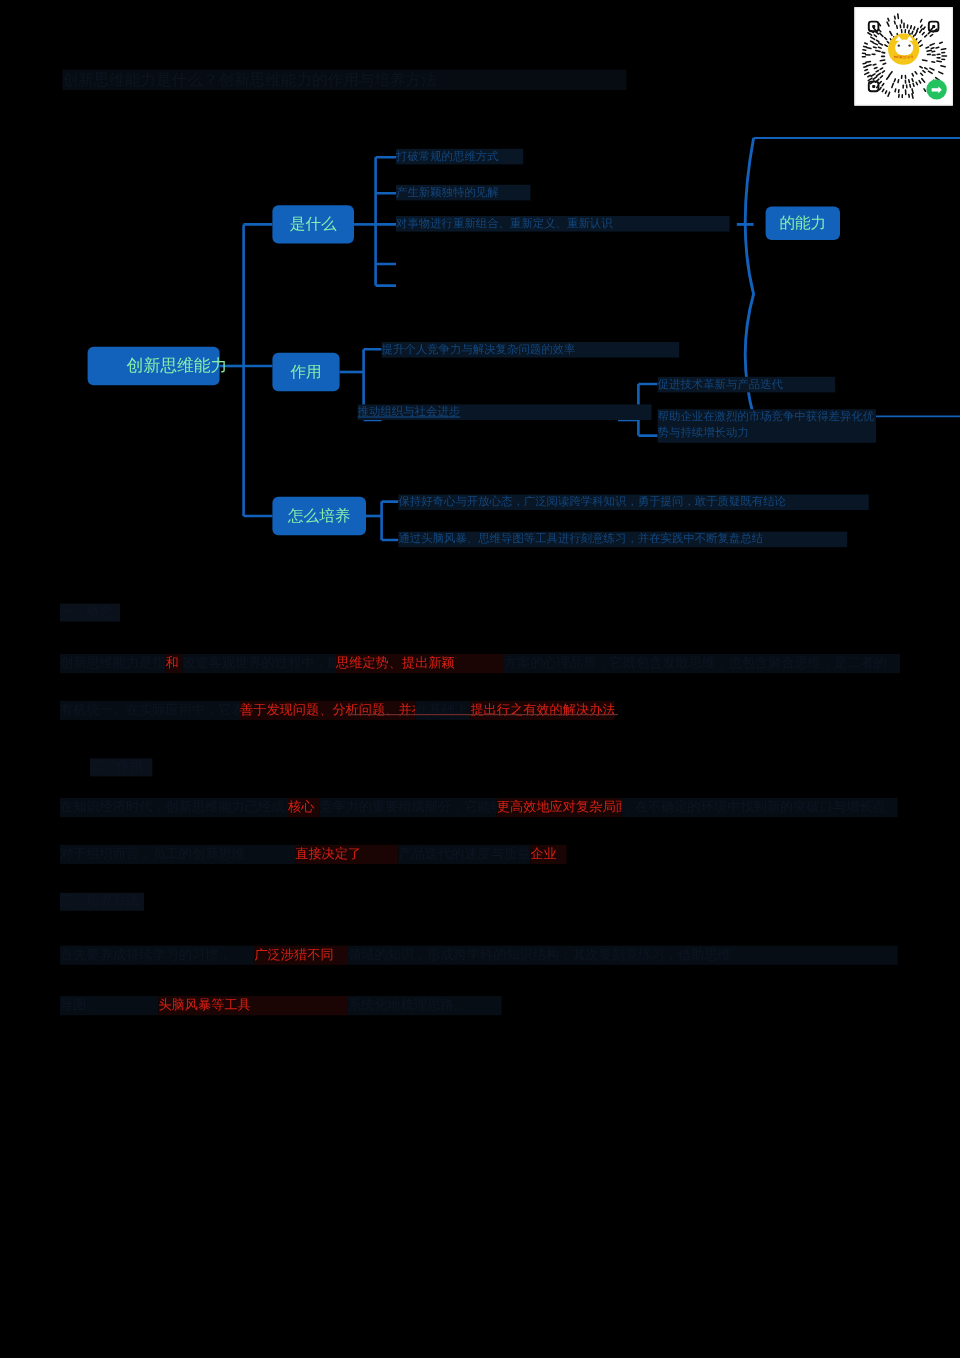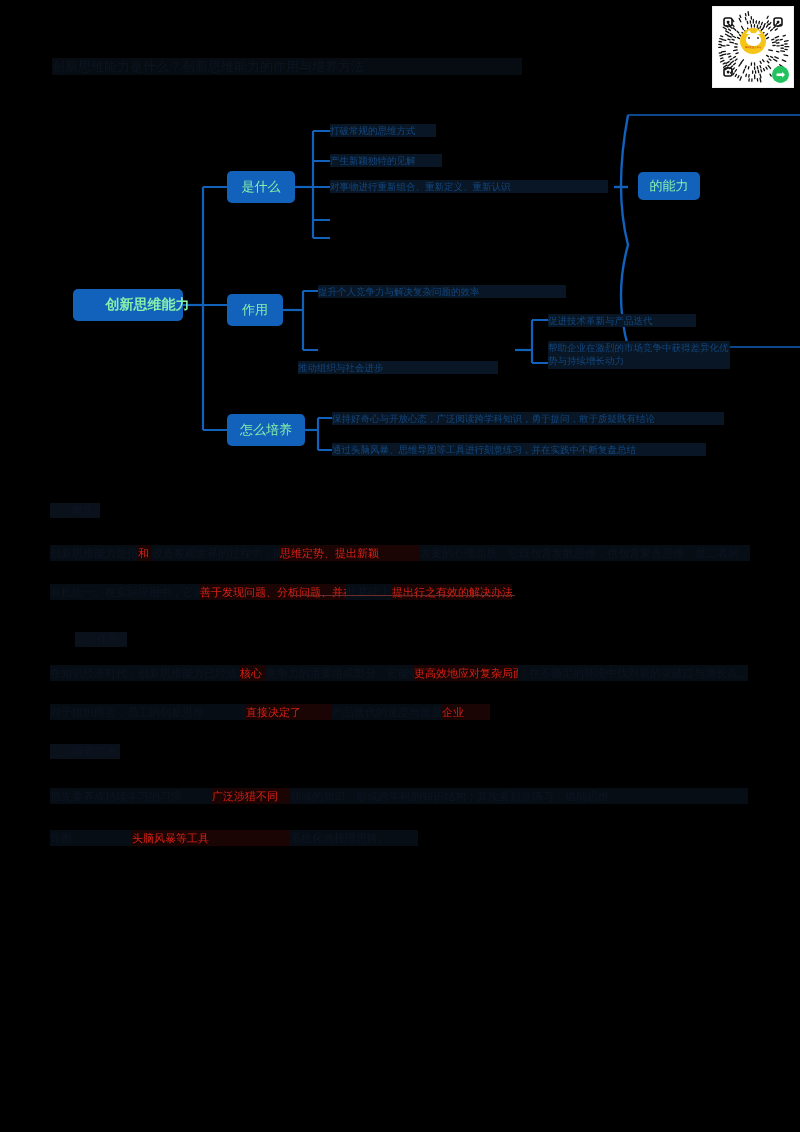--- a/index.html
+++ b/index.html
@@ -105,21 +105,21 @@
     background: #1261bb;
     color: #86efac;
     border-radius: 5px;
     font-size: 13px;
     display: flex;
     align-items: center;
     justify-content: center;
     white-space: nowrap;
     box-sizing: border-box;
   }
-  .node.root { font-size: 14px; font-weight: bold; padding-left: 39px; }
+  .node.root { font-size: 14px; font-weight: normal; padding-left: 39px; }
   .leaf {
     position: absolute;
     color: #13477f;
     background: #081625;
     font-size: 9.5px;
     line-height: 13px;
     white-space: nowrap;
     overflow: hidden;
     box-sizing: border-box;
   }
@@ -384,21 +384,21 @@
 
     <div class="node root" style="left:73px;top:194px;width:110px;height:32px;">创新思维能力</div>
 
     <div class="node" style="left:227px;top:76px;width:68px;height:32px;">是什么</div>
     <div class="leaf" style="left:330px;top:29px;width:106px;">打破常规的思维方式</div>
     <div class="leaf" style="left:330px;top:59px;width:112px;">产生新颖独特的见解</div>
     <div class="leaf" style="left:330px;top:85px;width:278px;">对事物进行重新组合、重新定义、重新认识</div>
 
     <div class="node" style="left:227px;top:199px;width:56px;height:32px;">作用</div>
     <div class="leaf" style="left:318px;top:190px;width:248px;">提升个人竞争力与解决复杂问题的效率</div>
-    <div class="leaf" style="left:298px;top:266px;width:200px;">推动组织与社会进步</div>
+    <div class="leaf" style="left:298px;top:242px;width:245px;text-decoration:underline;">推动组织与社会进步</div>
     <div class="leaf" style="left:548px;top:219px;width:148px;">促进技术革新与产品迭代</div>
     <div class="leaf wrap" style="left:548px;top:246px;width:182px;height:28px;">帮助企业在激烈的市场竞争中获得差异化优势与持续增长动力</div>
 
     <div class="node" style="left:227px;top:319px;width:78px;height:32px;">怎么培养</div>
     <div class="leaf" style="left:332px;top:317px;width:392px;">保持好奇心与开放心态，广泛阅读跨学科知识，勇于提问，敢于质疑既有结论</div>
     <div class="leaf" style="left:332px;top:348px;width:374px;">通过头脑风暴、思维导图等工具进行刻意练习，并在实践中不断复盘总结</div>
 
     <div class="node" style="left:638px;top:77px;width:62px;height:28px;">的能力</div>
   </div>
 
@@ -418,21 +418,21 @@
   <div class="sec-head" style="left:50px;top:632px;width:52px;margin-left:25px;">二、作用</div>
   <div class="para" style="left:50px;top:665px;width:190px;">在知识经济时代，创新思维能力已经成为个人</div>
   <div class="hl" style="left:240px;top:665px;width:26px;">核心</div>
   <div class="para" style="left:266px;top:665px;width:148px;">竞争力的重要组成部分，它能够帮助我们</div>
   <div class="hl" style="left:414px;top:665px;width:104px;">更高效地应对复杂局面</div>
   <div class="para" style="left:518px;top:665px;width:230px;text-align:center;">，在不确定的环境中找到新的突破口与增长点。</div>
 
   <div class="para" style="left:50px;top:704px;width:196px;">对于组织而言，员工的创新思维</div>
   <div class="hl" style="left:246px;top:704px;width:86px;">直接决定了</div>
   <div class="para" style="left:332px;top:704px;width:110px;">产品迭代的速度与质量，是</div>
-  <div class="hl" style="left:442px;top:704px;width:48px;">企业</div>
+  <div class="hl" style="left:442px;top:704px;width:30px;">企业</div>
 
   <div class="sec-head" style="left:50px;top:744px;width:70px;">三、培养方法</div>
   <div class="para" style="left:50px;top:788px;width:162px;">首先要养成持续学习的习惯，</div>
   <div class="hl" style="left:212px;top:788px;width:78px;">广泛涉猎不同</div>
   <div class="para" style="left:290px;top:788px;width:458px;">领域的知识，形成跨学科的知识结构；其次要刻意练习，借助思维</div>
 
   <div class="para" style="left:50px;top:830px;width:82px;">导图、</div>
   <div class="hl" style="left:132px;top:830px;width:158px;">头脑风暴等工具</div>
   <div class="para" style="left:290px;top:830px;width:128px;">系统化地梳理思路。</div>
 

